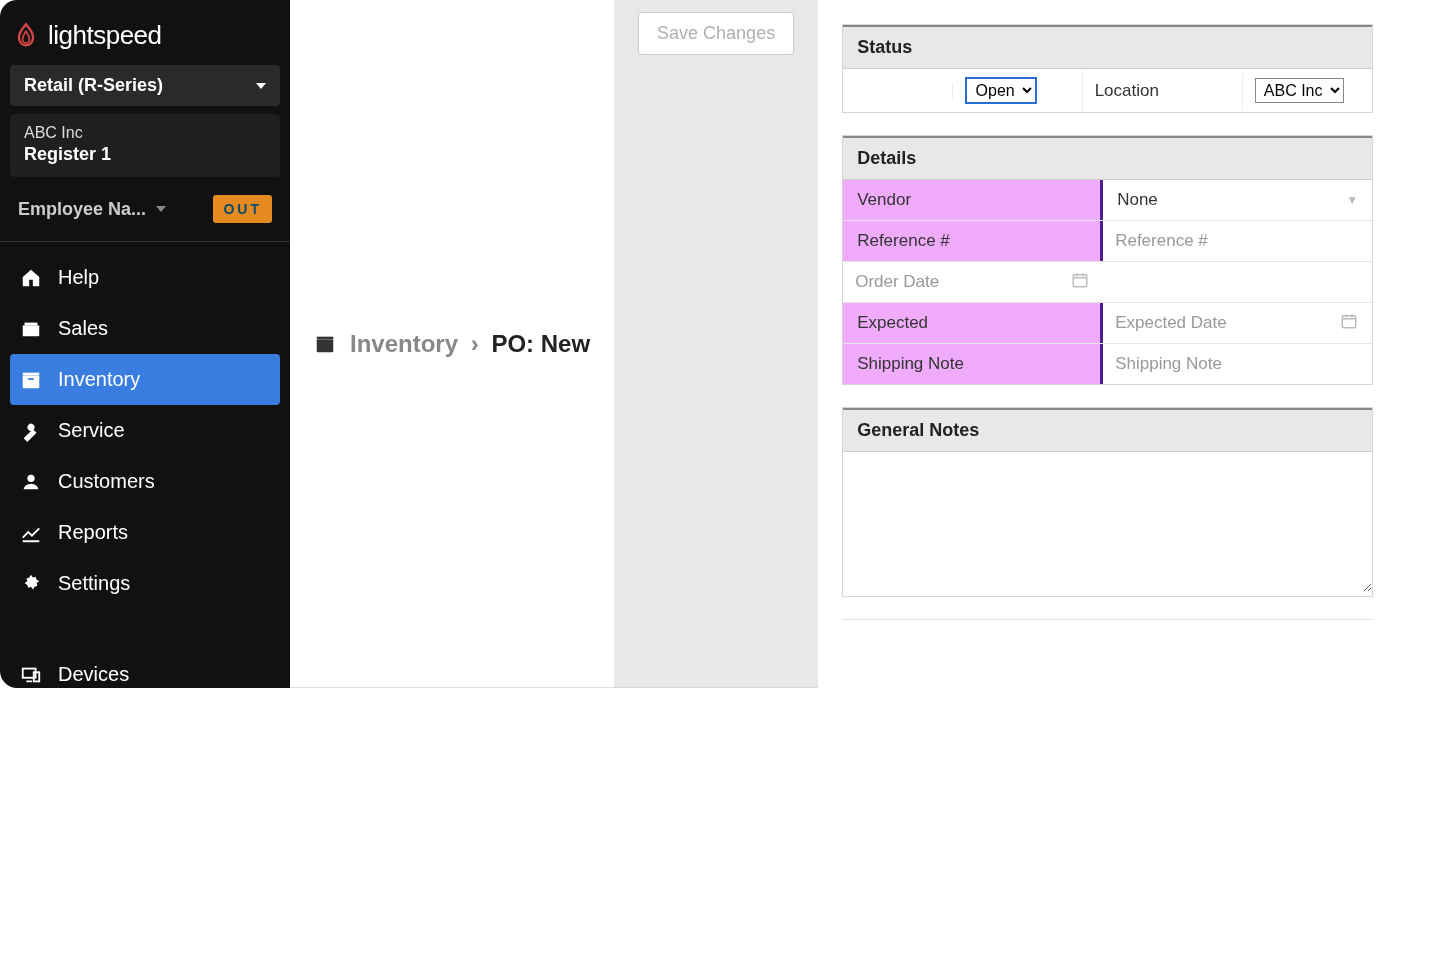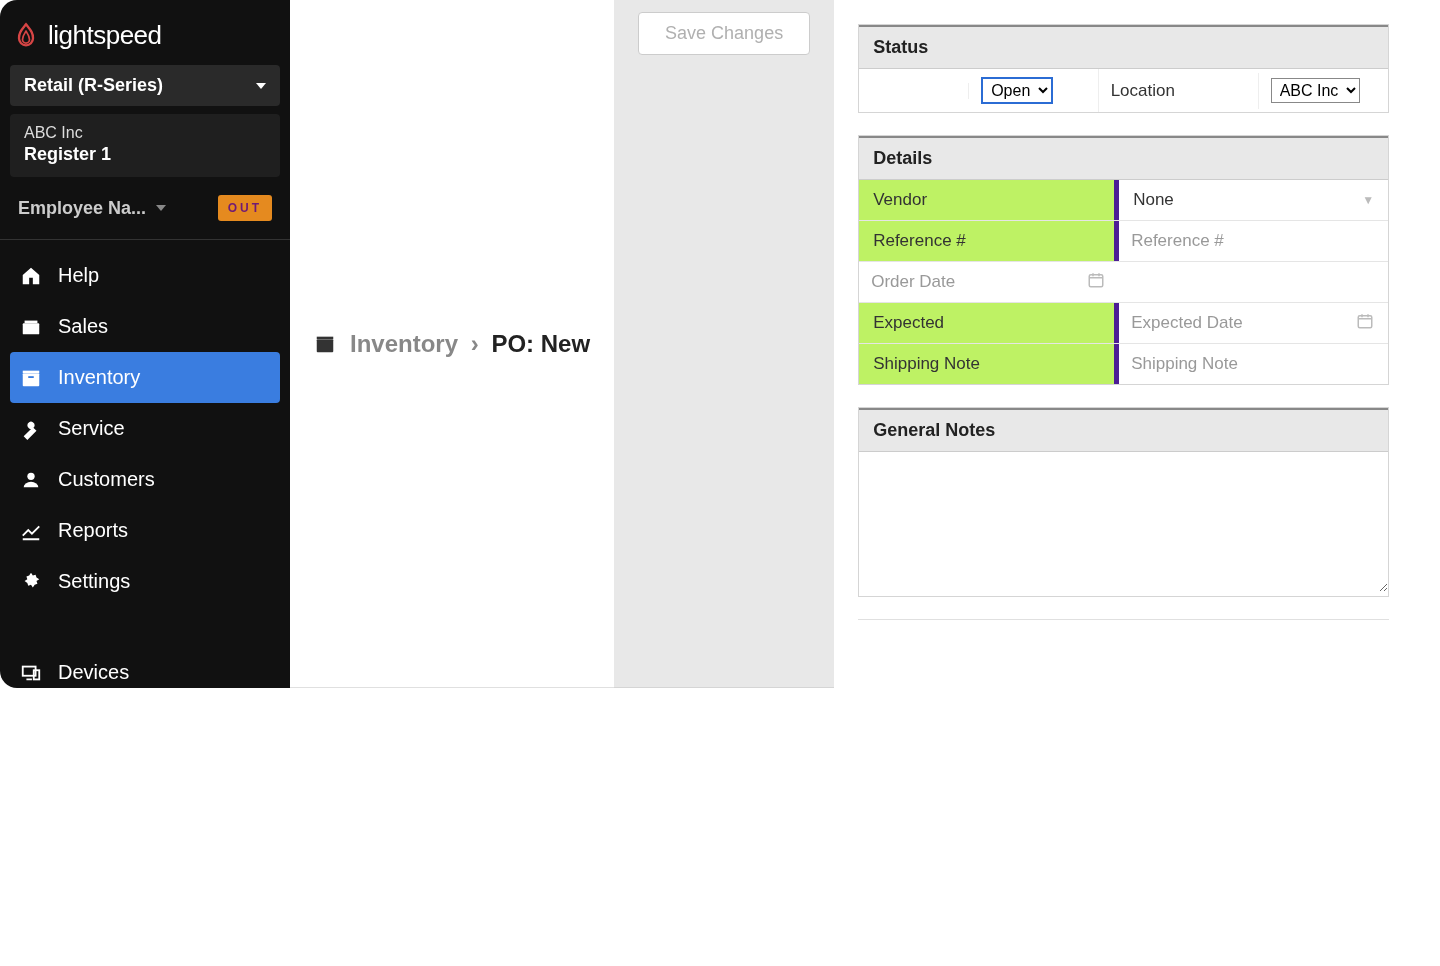--- a/index.html
+++ b/index.html
@@ -12,56 +12,56 @@
 .logo svg { width: 28px; height: 28px; margin-right: 8px; }
 .logo-text { font-size: 26px; font-weight: 400; letter-spacing: -0.5px; }
 .product-select { background: #2a2a2a; margin: 0 10px 8px 10px; border-radius: 4px; padding: 10px 14px; display: flex; justify-content: space-between; align-items: center; font-weight: 700; font-size: 18px; cursor: pointer; }
 .shop-block { background: #1f1f1f; margin: 0 10px 8px 10px; border-radius: 4px; padding: 10px 14px 12px 14px; }
 .shop-name { font-size: 16px; color: #ddd; margin-bottom: 2px; }
 .register-name { font-size: 18px; font-weight: 700; }
 .employee-row { display: flex; align-items: center; justify-content: space-between; padding: 10px 18px 18px 18px; }
 .employee-left { display: flex; align-items: center; gap: 10px; color: #ccc; font-weight: 700; font-size: 18px; }
 .caret-down { width: 0; height: 0; border-left: 5px solid transparent; border-right: 5px solid transparent; border-top: 6px solid #888; display: inline-block; }
 .caret-down.white { border-top-color: #fff; }
-.out-btn { background: #e58a1f; color: #701a75; font-weight: 700; letter-spacing: 3px; padding: 6px 10px; border-radius: 3px; border: none; font-size: 12px; cursor: pointer; }
+.out-btn { background: #e58a1f; color: #0c4a6e; font-weight: 700; letter-spacing: 3px; padding: 6px 10px; border-radius: 3px; border: none; font-size: 14px; cursor: pointer; }
 .nav { border-top: 1px solid #333; padding-top: 10px; flex: 1; }
 .nav-item { display: flex; align-items: center; gap: 16px; padding: 14px 20px; font-size: 20px; color: #fff; cursor: pointer; }
 .nav-item.active { background: #3a7de0; border-radius: 4px; margin: 0 10px; padding-left: 10px; padding-right: 10px; }
 .nav-item .icon { width: 22px; height: 22px; display: inline-flex; align-items: center; justify-content: center; }
 .nav-spacer { height: 40px; }
 .lock-btn { margin: 4px 4px 0 4px; border: 1px solid #555; border-radius: 4px; padding: 14px 0; display: flex; align-items: center; justify-content: center; gap: 12px; font-size: 20px; cursor: pointer; }
 .help-row { border-top: 1px solid #333; margin-top: 18px; display: flex; align-items: stretch; }
 .help-item { display: flex; align-items: flex-end; gap: 6px; padding: 18px 20px; font-size: 20px; flex: 1; cursor: pointer; }
 .pin-cell { width: 100px; border-left: 1px solid #333; display: flex; align-items: center; justify-content: center; font-size: 20px; color: #e58a1f; cursor: pointer; }
 
 
 .main { flex: 1; background: #fff; display: flex; flex-direction: row; }
 .header { padding: 14px 24px; display: flex; align-items: center; gap: 14px; border-bottom: 1px solid #e0e0e0; }
 .header-icon { width: 22px; height: 22px; }
 .breadcrumb { font-size: 24px; color: #888; font-weight: 700; }
 .breadcrumb .sep { margin: 0 6px; color: #888; }
 .breadcrumb .current { color: #222; }
 .toolbar { background: #e8e8e8; padding: 12px 24px; border-bottom: 1px solid #d5d5d5; }
-.save-btn { background: #fff; border: 1px solid #ccc; color: #b0b0b0; padding: 10px 26px; font-size: 18px; border-radius: 4px; cursor: not-allowed; }
+.save-btn { background: #fff; border: 1px solid #ccc; color: #b0b0b0; padding: 10px 18px; font-size: 18px; border-radius: 4px; cursor: not-allowed; }
 .content { padding: 24px 24px 0 24px; }
 .panel { border: 1px solid #d5d5d5; margin-bottom: 22px; background: #fff; }
 .panel-header { background: #e8e8e8; border-top: 2px solid #888; border-bottom: 1px solid #ccc; padding: 10px 14px; font-weight: 700; font-size: 18px; color: #222; }
 
 
 .status-grid { display: grid; grid-template-columns: 110px 1fr 160px 1fr; align-items: center; }
 .status-cell { padding: 8px 12px; border-right: 1px solid #eee; }
 .status-cell.last { border-right: none; }
 .field-label { font-size: 17px; color: #333; }
-select { font-size: 16px; padding: 2px 4px; border: 1px solid #888; background: #fff; }
+select { font-size: 16px; padding: 2px 4px; border: 1px solid #888; background: #fff; text-align: center; }
 select.focused { border: 2px solid #2b6cd4; }
 
 
 .details-row { display: grid; grid-template-columns: 260px 1fr; border-top: 1px solid #e5e5e5; }
 .details-row:first-of-type { border-top: none; }
-.details-label { padding: 10px 14px; font-size: 17px; color: #333; border-right: 5px solid #4c1d95; background: #bef264; }
+.details-label { padding: 10px 14px; font-size: 17px; color: #333; border-right: 3px solid #4c1d95; background: #f0abfc; }
 .details-input-cell { padding: 4px 8px; display: flex; align-items: center; }
 .vendor-cell { display: flex; align-items: center; justify-content: space-between; padding: 10px 14px; cursor: pointer; }
 .vendor-val { font-size: 17px; color: #333; }
 .vendor-caret { color: #bbb; font-size: 12px; }
 .text-input { width: 100%; border: none; outline: none; font-size: 17px; padding: 6px 4px; color: #333; }
 .text-input::placeholder { color: #999; }
 .date-cell { display: flex; align-items: center; width: 100%; }
 .date-cell .text-input { flex: 1; }
 .cal-icon { color: #bbb; margin-right: 6px; }
 

